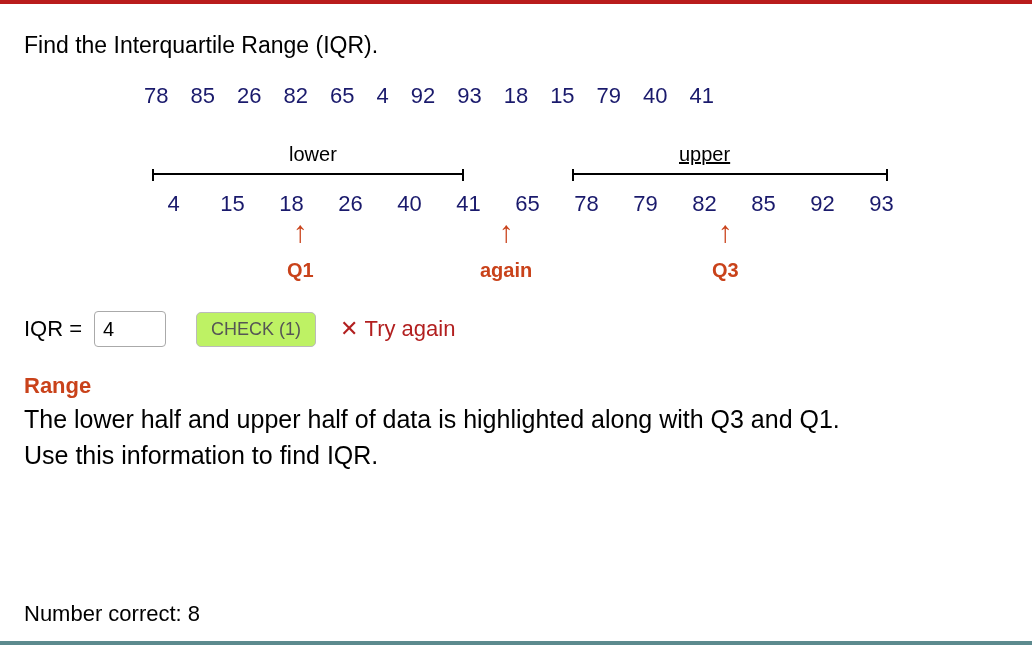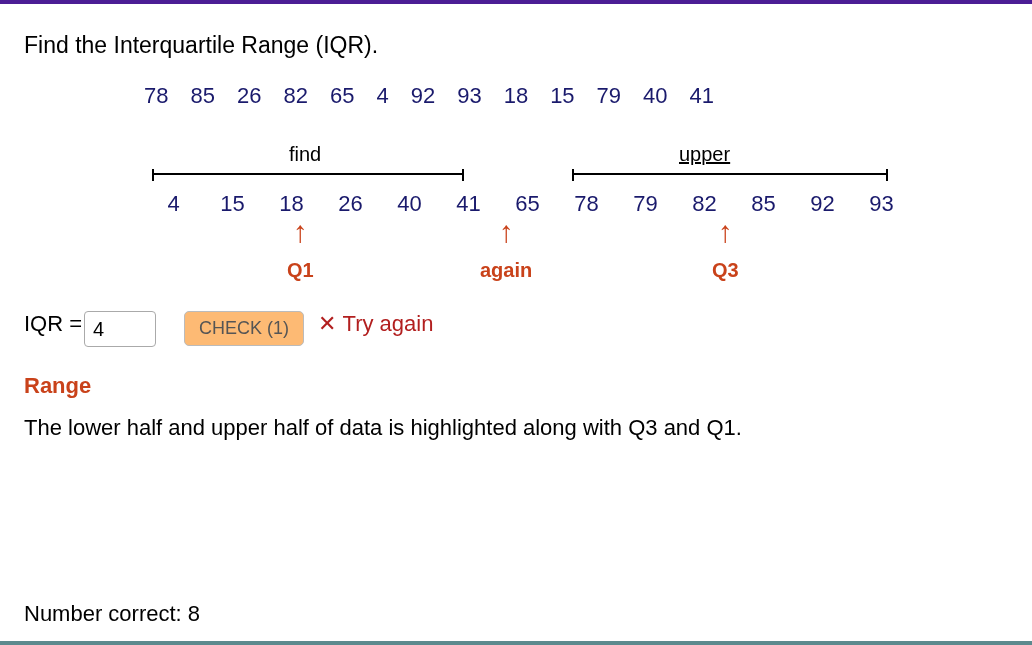--- a/index.html
+++ b/index.html
@@ -7,21 +7,21 @@
     margin: 0;
     padding: 0;
     font-family: "Segoe UI", "Helvetica Neue", Arial, sans-serif;
     background: #fff;
     color: #000;
     font-size: 22px;
   }
   .frame {
     width: 1032px;
     height: 645px;
-    border-top: 4px solid #4c1d95;
+    border-top: 4px solid #b91c1c;
     border-bottom: 4px solid #5c8a8e;
     padding: 28px 24px 14px 24px;
     position: relative;
   }
   .prompt { font-size: 23px; margin-bottom: 24px; }
   .data-row {
     display: flex;
     gap: 22px;
     color: #1a1a6c;
     font-size: 22px;
@@ -79,55 +79,55 @@
     font-size:30px;
     line-height:22px;
     font-weight:bold;
   }
   .arrow .lab{ margin-top:16px;font-weight:bold; }
   .arrow.q1{ left:143px; }
   .arrow.med{ left:336px; }
   .arrow.q3{ left:568px; }
   .answer-row{
     display:flex;
-    align-items:flex-start;
-    gap:2px;
+    align-items:center;
+    gap:12px;
     margin-top:8px;
     margin-bottom:26px;
   }
   .iqr-label{ font-size:22px; }
   .iqr-input{
     width:72px;
     height:36px;
     font-size:20px;
     padding:4px 8px;
     border:1px solid #aaa;
     border-radius:4px;
   }
   .check-btn{
     font-size:18px;
     color:#555;
     padding:6px 14px;
-    background:#fdba74;
+    background:#bef264;
     border:1px solid #bbb;
     border-radius:5px;
-    margin-left:26px;
+    margin-left:18px;
     cursor:pointer;
   }
   .feedback{
     color:#b21f1f;
     font-size:22px;
     margin-left:12px;
     display:flex;
     align-items:center;
     gap:6px;
   }
   .x-icon{ font-size:22px; }
   .hint-title{ color:#c9421a; font-weight:600; font-size:22px; }
-  .hint-body{ font-size:22px; line-height:1.45; margin-top:13px; }
+  .hint-body{ font-size:25px; line-height:1.45; margin-top:2px; }
   .footer{
     position:absolute;
     bottom:14px;
     left:24px;
     font-size:22px;
   }
 </style>
 </head>
 <body>
 
@@ -145,21 +145,21 @@
     <span>92</span>
     <span>93</span>
     <span>18</span>
     <span>15</span>
     <span>79</span>
     <span>40</span>
     <span>41</span>
   </div>
 
   <div class="diagram">
-    <div class="half-label lower">find</div>
+    <div class="half-label lower">lower</div>
     <div class="half-label upper">upper</div>
     <div class="bracket lower"></div>
     <div class="bracket upper"></div>
 
     <div class="sorted-row">
       <span>4</span>
       <span>15</span>
       <span>18</span>
       <span>26</span>
       <span>40</span>
@@ -194,17 +194,18 @@
     <div class="feedback">
       <span class="x-icon">✕</span>
       <span>Try again</span>
     </div>
   </div>
 
   <div>
     <div class="hint-title">Range</div>
     <div class="hint-body">
       <div>The lower half and upper half of data is highlighted along with Q3 and Q1.</div>
+      <div>Use this information to find IQR.</div>
     </div>
   </div>
 
   <div class="footer">Number correct: 8</div>
 </div>
 
 </body></html>

